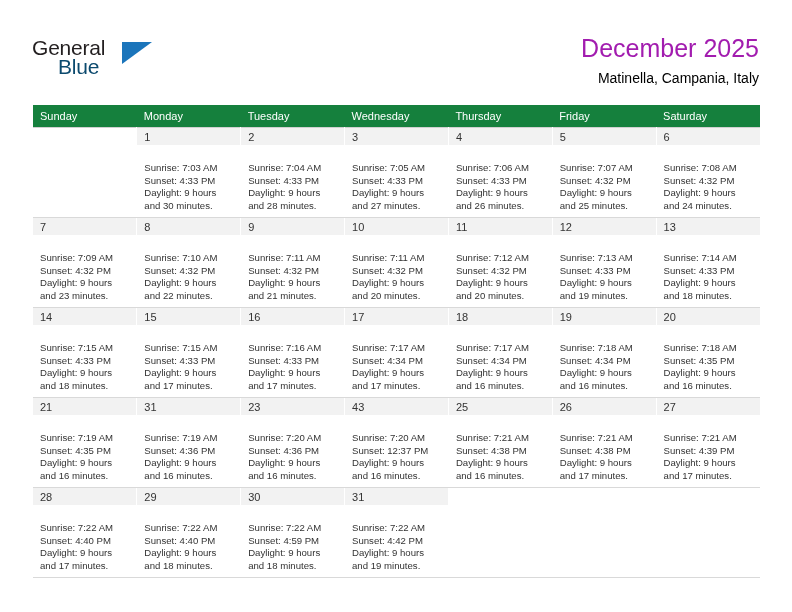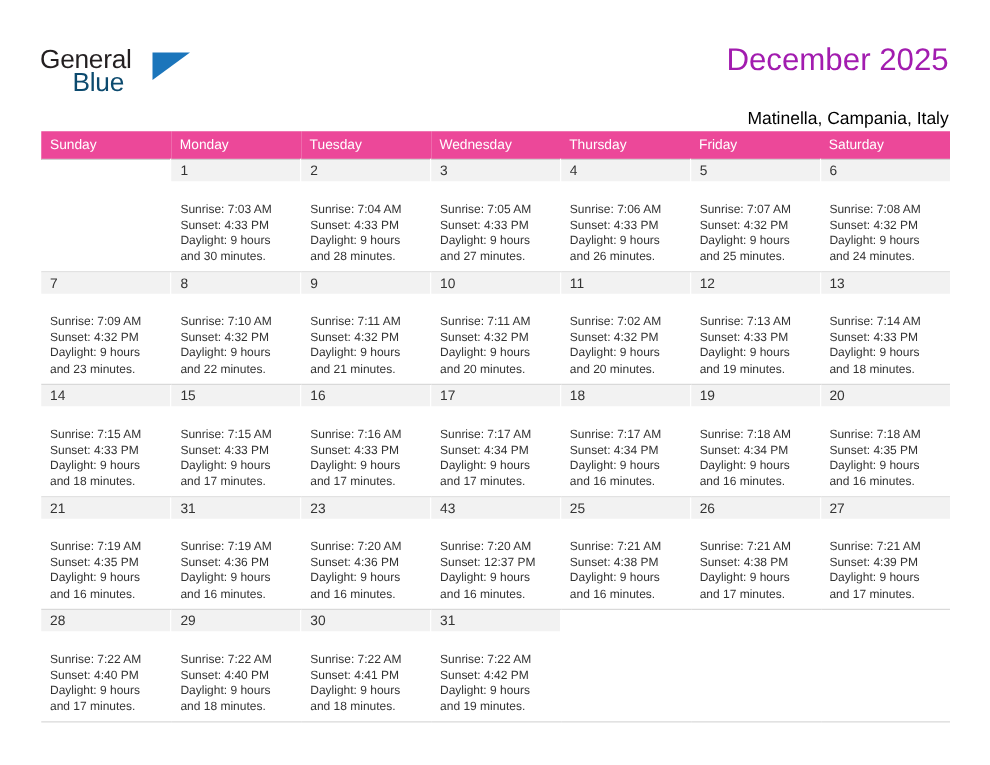--- a/index.html
+++ b/index.html
@@ -75,35 +75,35 @@
     font-size: 25px;
     font-weight: normal;
     color: #a21caf;
     line-height: 36px;
     white-space: nowrap;
   }
   .location {
     font-size: 14px;
     color: #000000;
     line-height: 20px;
-    margin-top: 18px;
+    margin-top: 2px;
     white-space: nowrap;
   }
 
   
   .calendar {
     position: absolute;
     left: 33px;
     top: 105px;
     width: 727px;
     border-collapse: collapse;
     table-layout: fixed;
   }
   .calendar th {
-    background: #ec4899;
+    background: #15803d;
     color: #ffffff;
     font-size: 11px;
     font-weight: normal;
     text-align: left;
     padding: 5px 0 5px 7px;
     height: 11px;
     border: none;
   }
   .calendar td {
     vertical-align: top;
@@ -288,21 +288,21 @@
                 <div>Sunset: 4:32 PM</div>
                 <div>Daylight: 9 hours</div>
                 <div>and 20 minutes.</div>
               </div>
             </div>
           </td>
           <td>
             <div class="cell-inner">
               <div class="daynum-bar">11</div>
               <div class="cell-text">
-                <div>Sunrise: 7:02 AM</div>
+                <div>Sunrise: 7:12 AM</div>
                 <div>Sunset: 4:32 PM</div>
                 <div>Daylight: 9 hours</div>
                 <div>and 20 minutes.</div>
               </div>
             </div>
           </td>
           <td>
             <div class="cell-inner">
               <div class="daynum-bar">12</div>
               <div class="cell-text">
@@ -504,21 +504,21 @@
                 <div>Daylight: 9 hours</div>
                 <div>and 18 minutes.</div>
               </div>
             </div>
           </td>
           <td>
             <div class="cell-inner">
               <div class="daynum-bar">30</div>
               <div class="cell-text">
                 <div>Sunrise: 7:22 AM</div>
-                <div>Sunset: 4:41 PM</div>
+                <div>Sunset: 4:59 PM</div>
                 <div>Daylight: 9 hours</div>
                 <div>and 18 minutes.</div>
               </div>
             </div>
           </td>
           <td>
             <div class="cell-inner">
               <div class="daynum-bar">31</div>
               <div class="cell-text">
                 <div>Sunrise: 7:22 AM</div>

